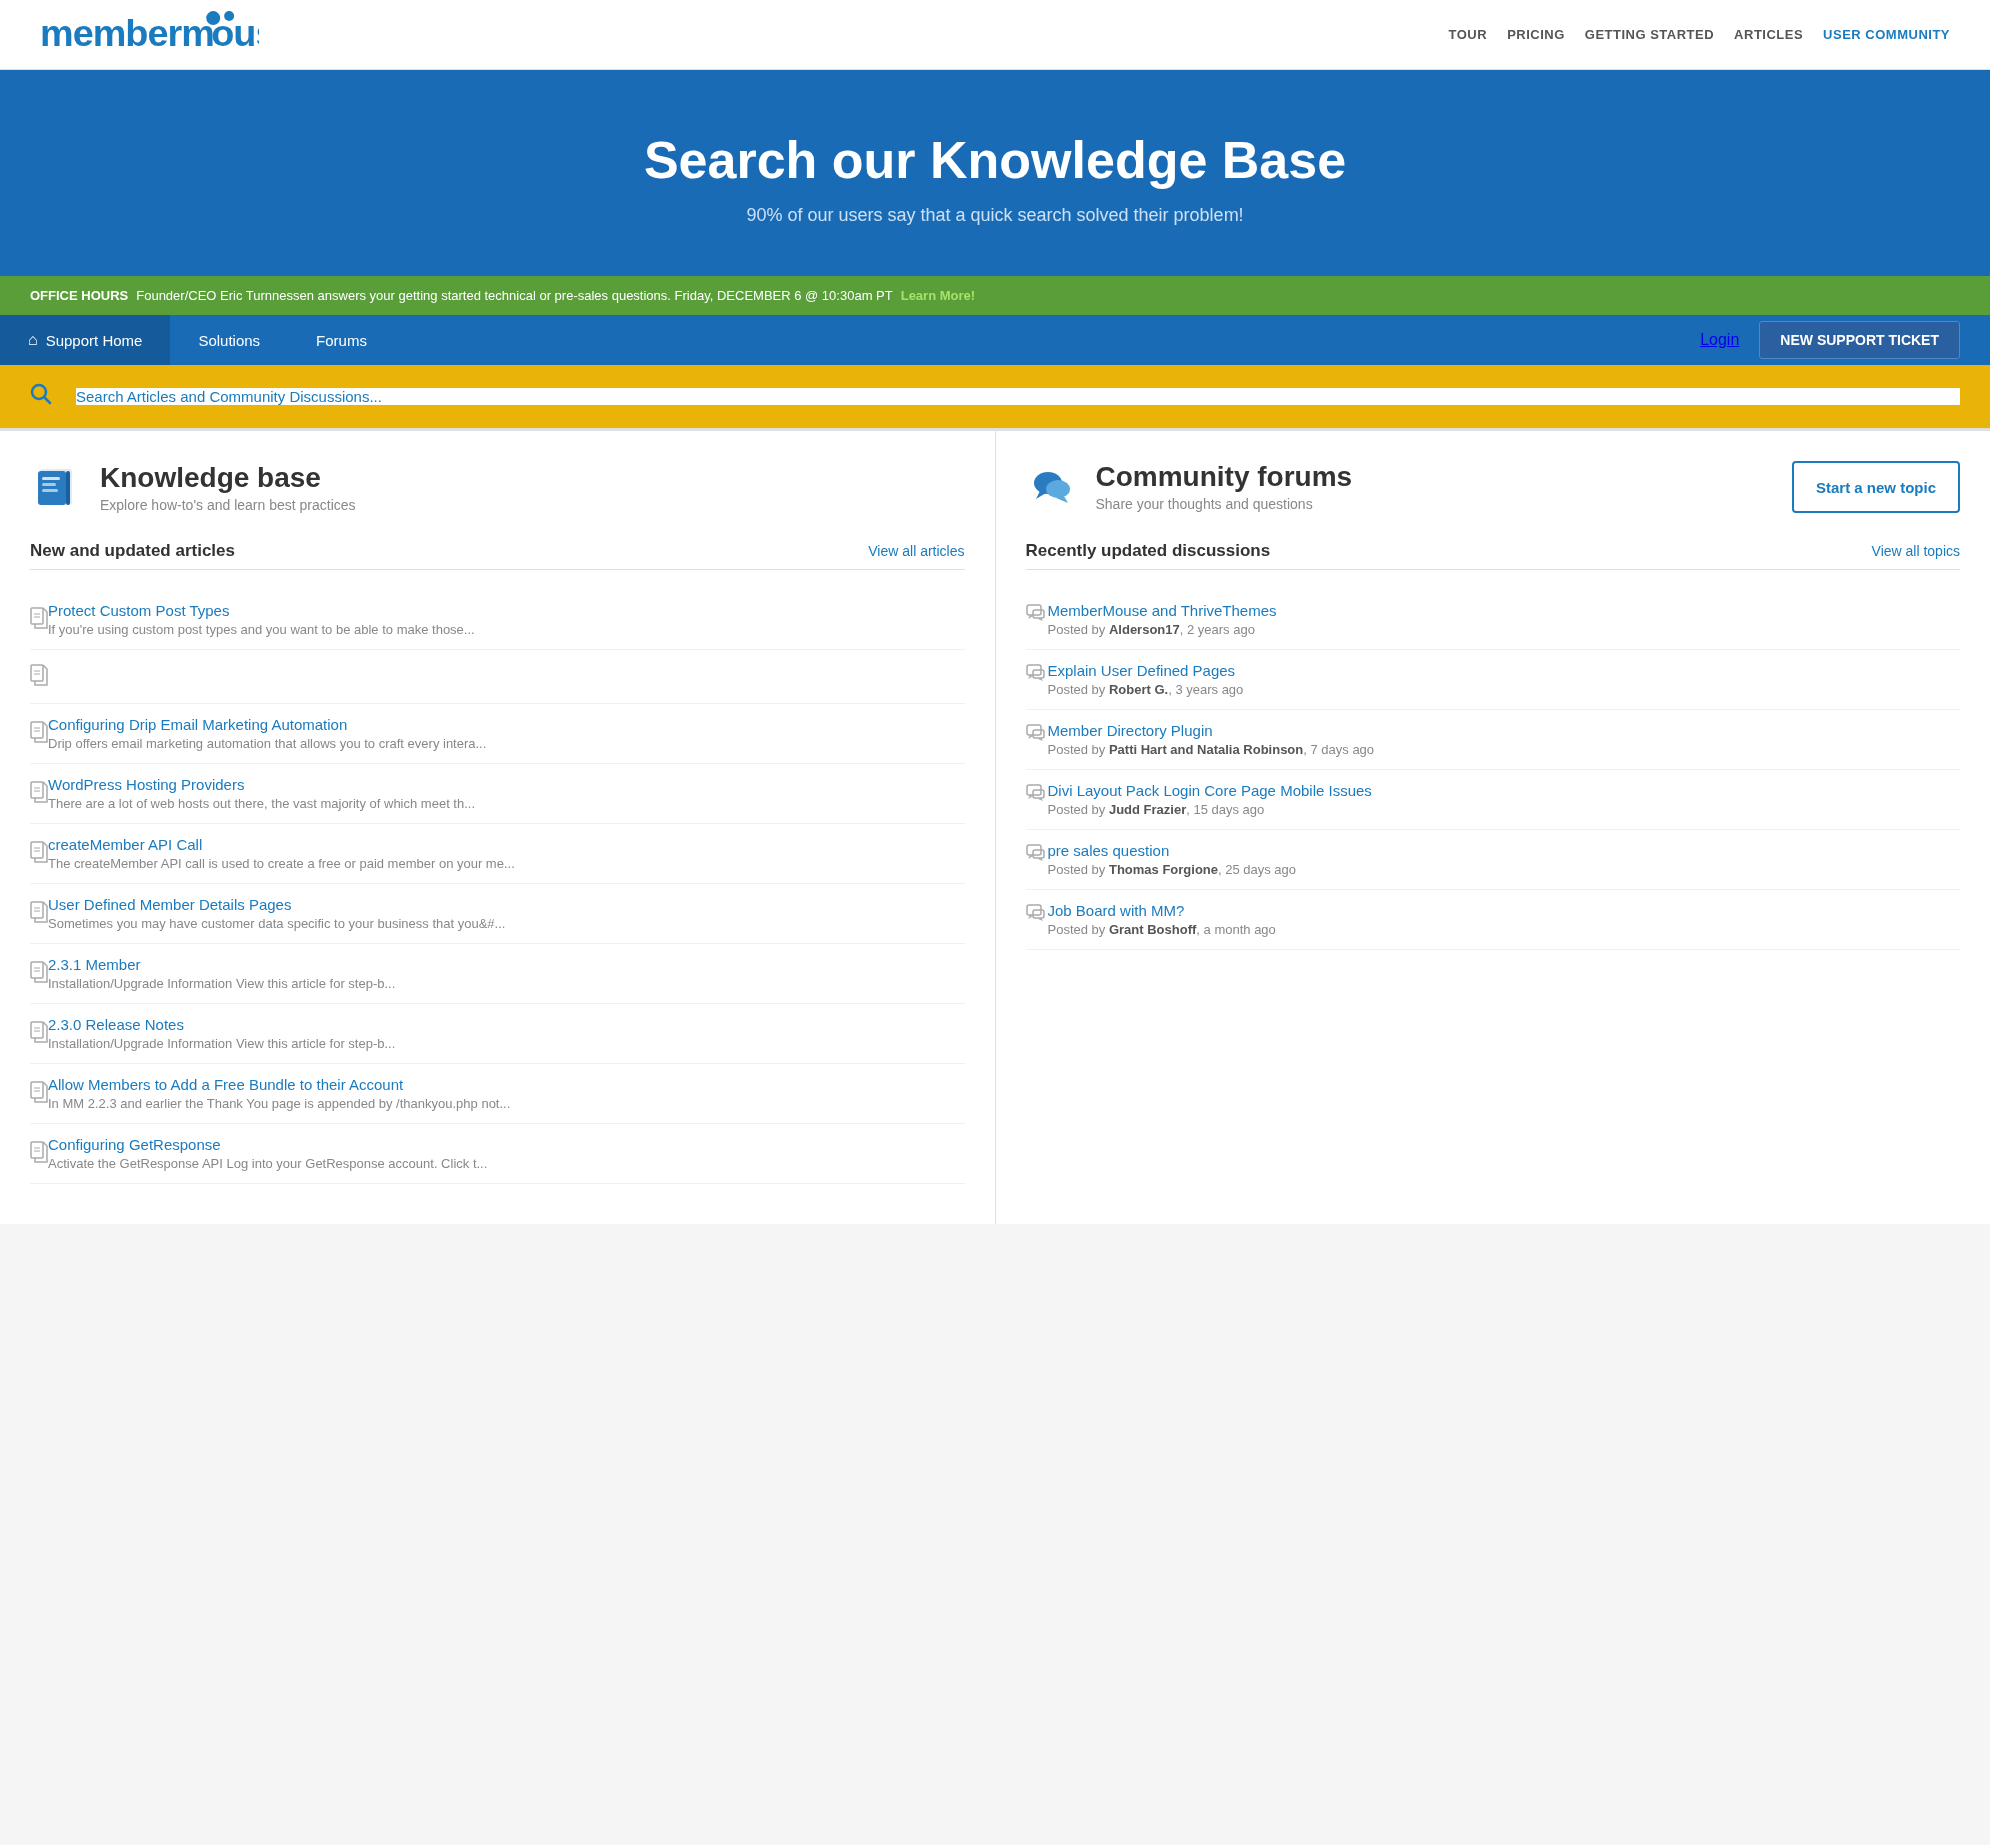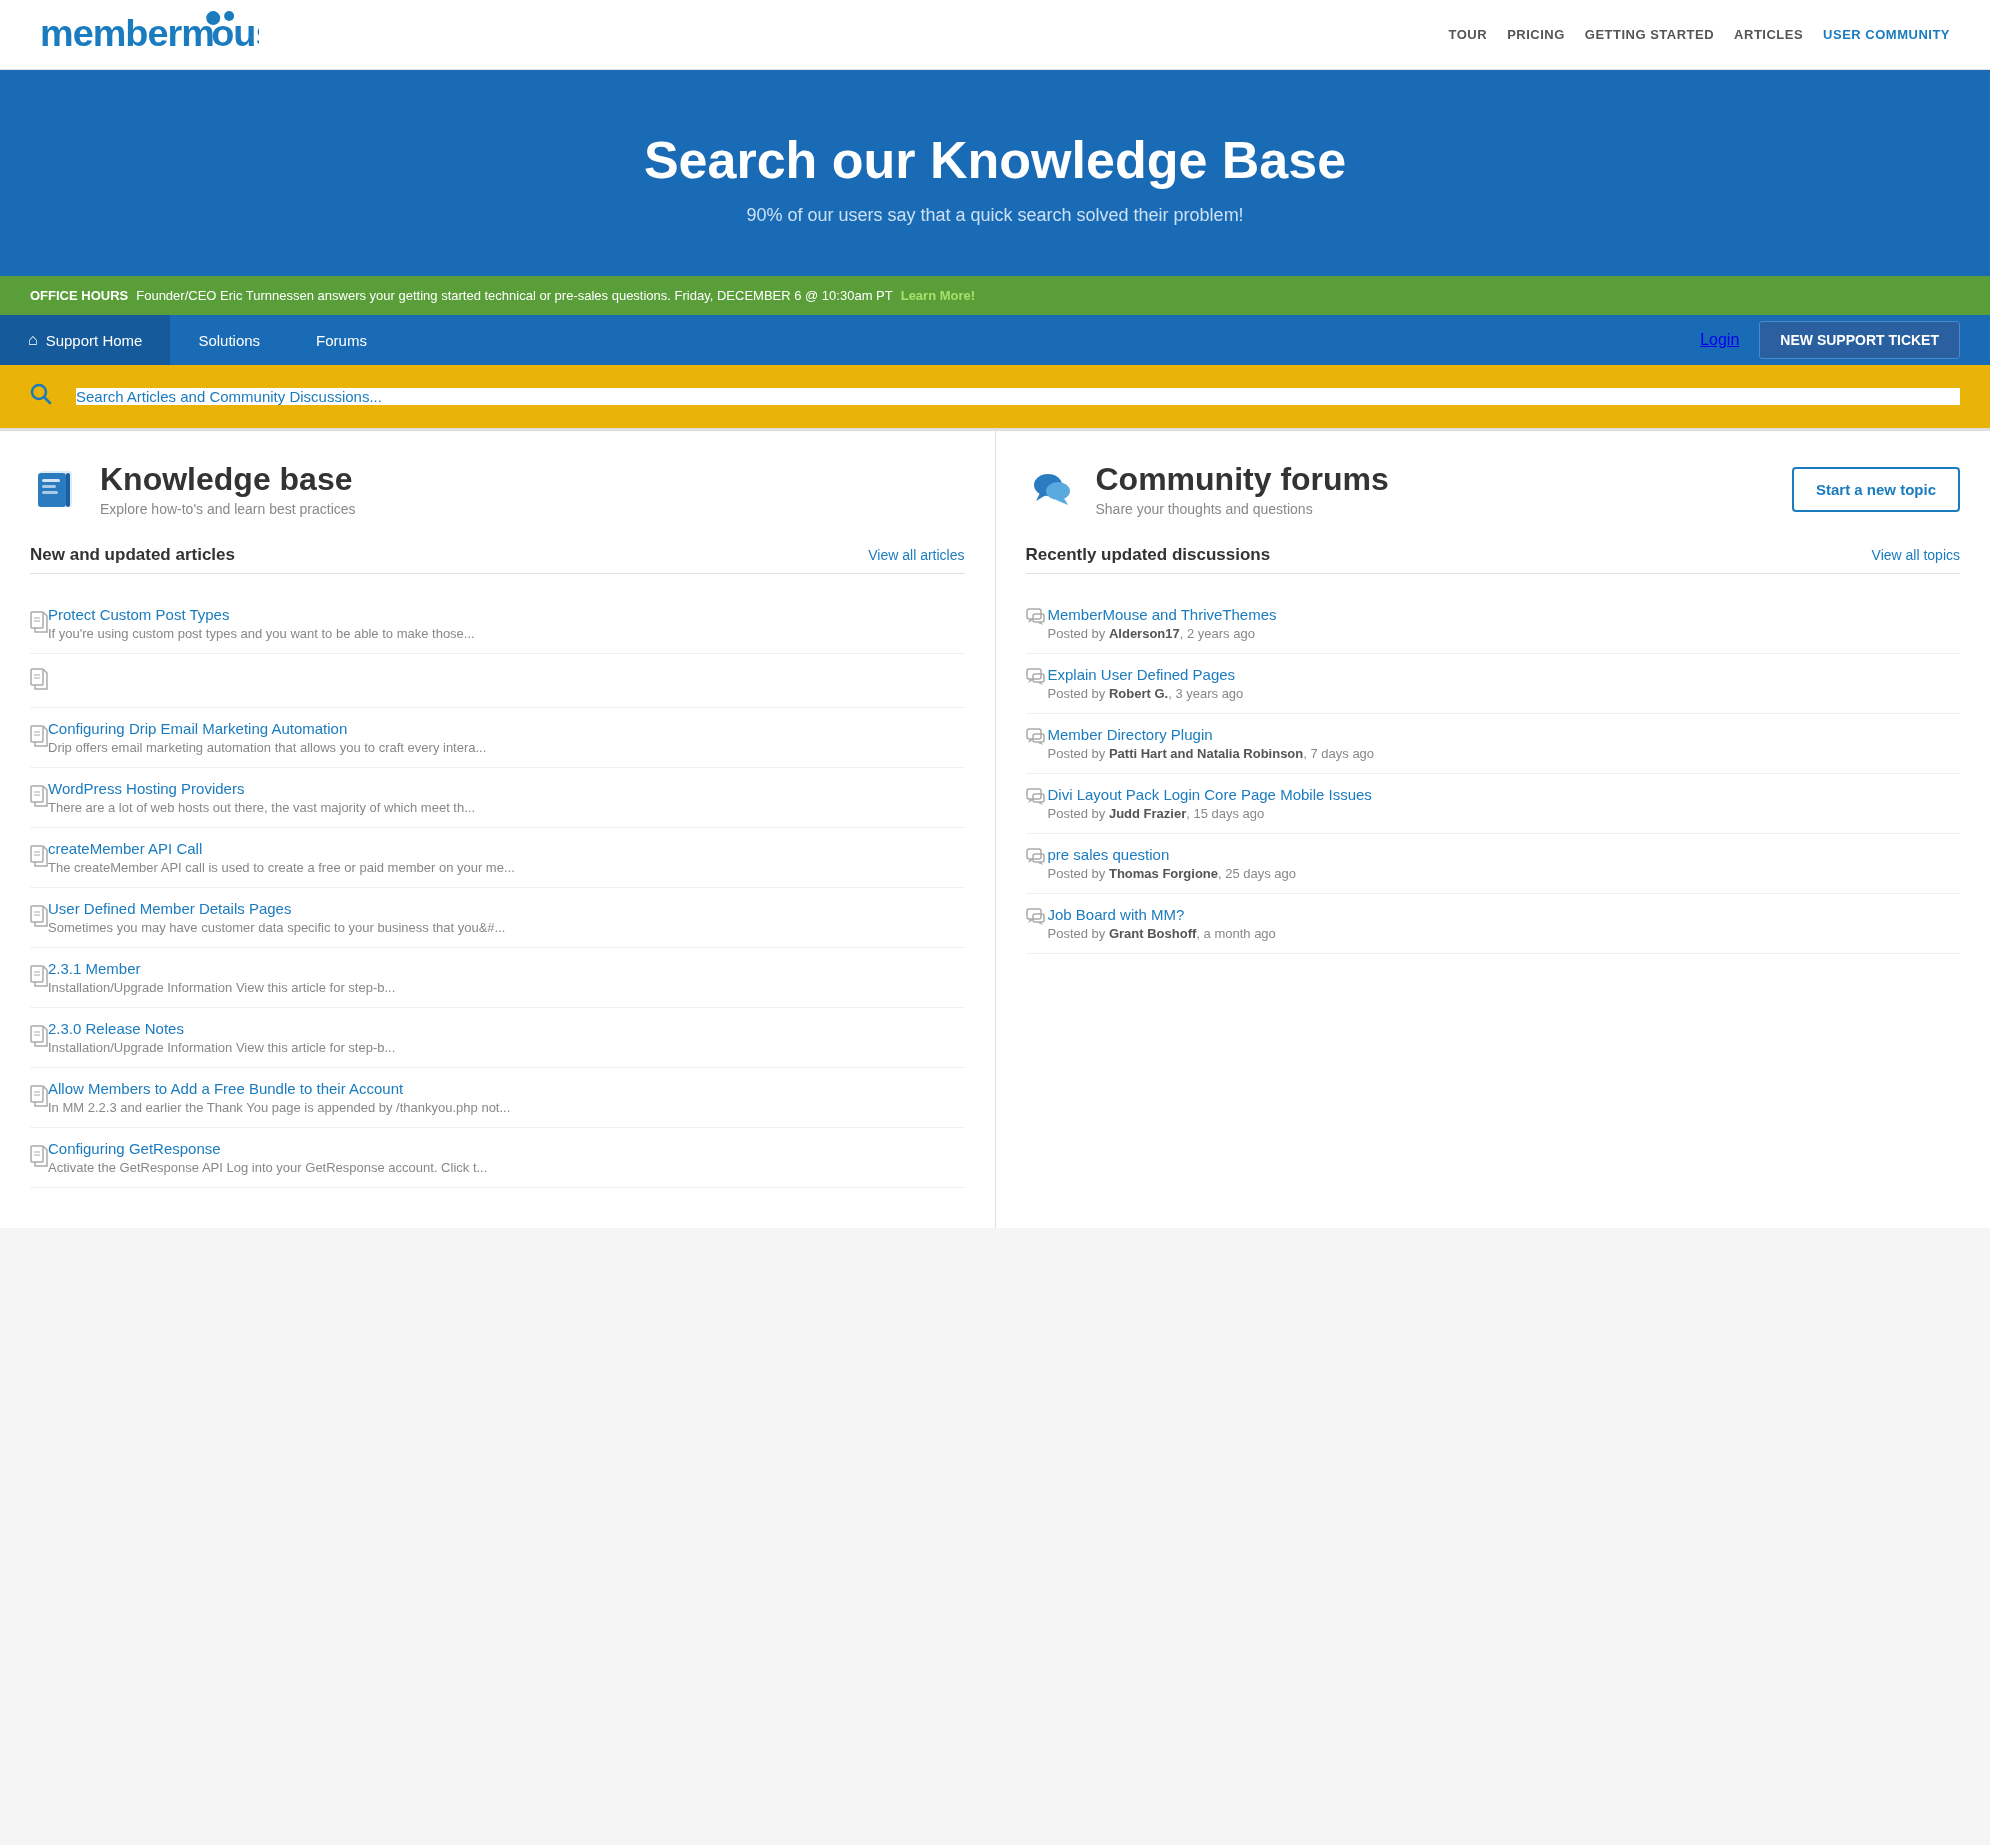--- a/index.html
+++ b/index.html
@@ -179,21 +179,21 @@
       margin-bottom: 8px;
     }
     .section-icon {
       width: 52px;
       height: 52px;
       display: flex;
       align-items: center;
       justify-content: center;
     }
     .section-title h2 {
-      font-size: 32px;
+      font-size: 28px;
       font-weight: 700;
       color: #333;
     }
     .section-title p {
       font-size: 14px;
       color: #888;
       margin-top: 3px;
     }
 
     .start-topic-btn {
@@ -287,21 +287,20 @@
       color: #555;
       font-weight: 600;
     }
 
     
     .book-svg { width: 48px; height: 48px; }
     .chat-svg { width: 48px; height: 48px; }
 
     .right-section-header {
       display: flex;
-      align-items: center;
       gap: 18px;
       margin-bottom: 4px;
     }
   </style>
 </head>
 <body>
 
 <nav class="top-nav">
   <div class="logo">
     <span class="logo-text">

